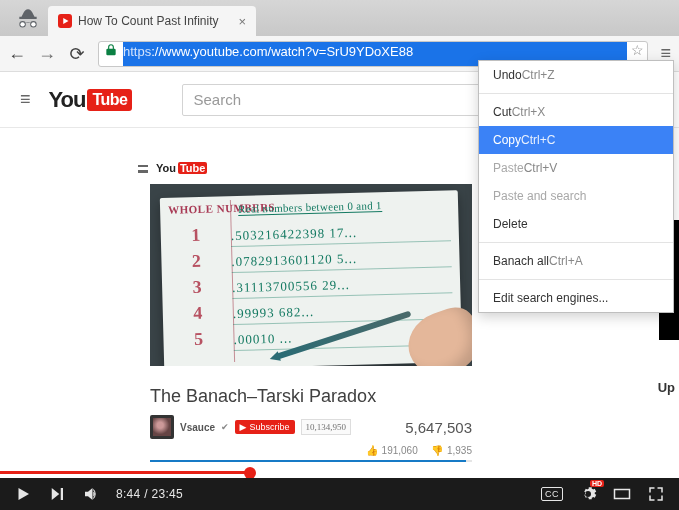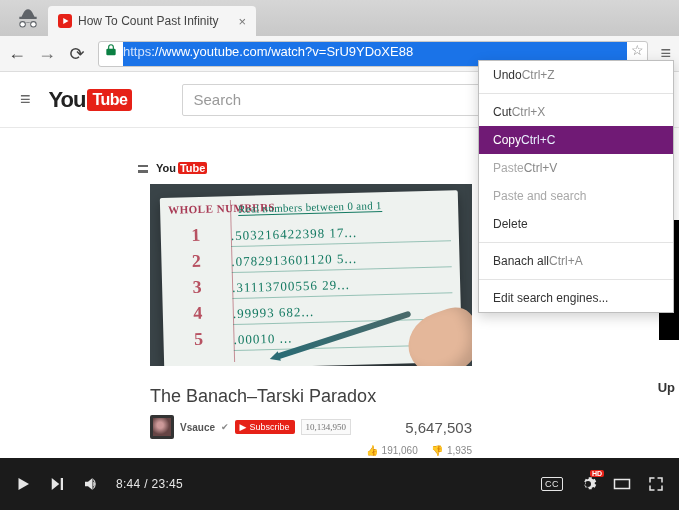--- a/index.html
+++ b/index.html
@@ -65,33 +65,33 @@
   .like-bar::before { content:''; position:absolute; left:0; top:0; height:2px; width:98%; background:#167ac6; }
 
   .right-col { position:absolute; right:0; top:148px; width:32px; }
   .black-strip { background:#000; width:20px; height:120px; margin-left:12px; }
   .up-label { position:absolute; right:4px; top:308px; font-size:13px; font-weight:700; color:#333; }
 
   
   .progress { position:absolute; left:0; right:0; bottom:36px; height:3px; background:rgba(255,255,255,.25); }
   .progress .played { height:3px; background:#e62117; width:36.8%; position:relative; }
   .progress .played::after { content:''; position:absolute; right:-6px; top:-4.5px; width:12px; height:12px; border-radius:50%; background:#e62117; }
-  .player { position:absolute; left:0; right:0; bottom:0; height:52px; background:#1b1b1b; display:flex; align-items:center; padding:0 14px; gap:16px; color:#e6e6e6; font-size:12px; }
+  .player { position:absolute; left:0; right:0; bottom:0; height:32px; background:#1b1b1b; display:flex; align-items:center; padding:0 14px; gap:16px; color:#e6e6e6; font-size:12px; }
   .pbtn { color:#e6e6e6; display:flex; align-items:center; }
   .pbtn svg { width:18px; height:18px; fill:#e6e6e6; }
   .time { font-size:12px; letter-spacing:.3px; }
   .spacer { flex:1; }
   .cc { border:1.5px solid #e6e6e6; font-size:9px; padding:1px 3px; border-radius:2px; letter-spacing:.5px; }
   .gear { position:relative; }
   .hd { position:absolute; top:-5px; right:-7px; background:#e62117; color:#fff; font-size:7px; padding:0 2px; border-radius:2px; font-weight:700; }
 
   
   .ctx { position:absolute; left:478px; top:60px; width:196px; background:#fff; border:1px solid #bfbfbf; box-shadow:0 4px 12px rgba(0,0,0,.18); font-size:12px; color:#333; z-index:50; }
   .ctx-item { height:28px; display:flex; align-items:center; padding:0 14px; justify-content:flex-start; }
-  .ctx-item.sel { background:#701a75; color:#fff; }
+  .ctx-item.sel { background:#3b82f6; color:#fff; }
   .ctx-item.disabled { color:#a8a8a8; }
   .ctx-sep { height:1px; background:#e3e3e3; margin:4px 0; }
   .ctx-sc { color:#888; font-size:12px; }
   .ctx-item.sel .ctx-sc { color:#e8f0fe; }
 </style>
 </head>
 <body>
 
 <div class="tab-strip">
   <div class="incog">

